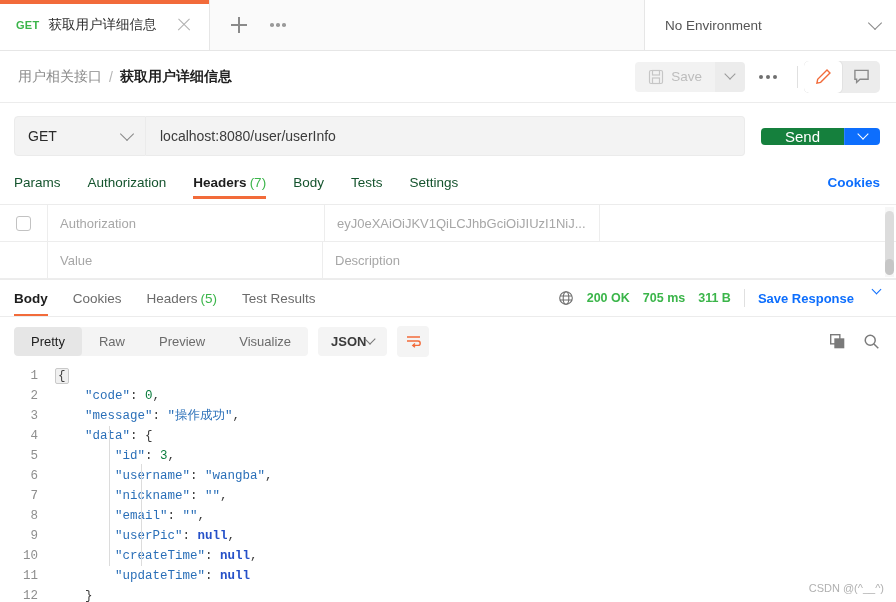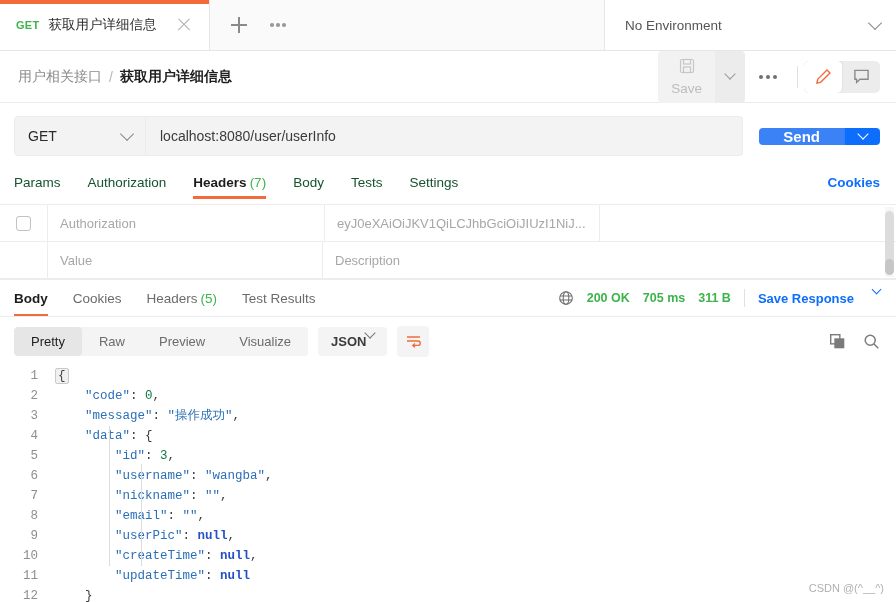--- a/index.html
+++ b/index.html
@@ -44,41 +44,41 @@
   .plus-btn:before, .plus-btn:after {
     content:""; position:absolute; background:#8a8a8a;
   }
   .plus-btn:before { left: 9px; top: 16.2px; width: 16px; height: 1.6px; }
   .plus-btn:after  { top: 9px; left: 16.2px; height: 16px; width: 1.6px; }
   .dots { display: flex; gap: 2.5px; align-items: center; padding: 0 10px; cursor: pointer; }
   .dots i { width: 3.6px; height: 3.6px; border-radius: 50%; background: #9a9a9a; display: block; }
 
   .env-area {
     margin-left: auto; display: flex; align-items: center; justify-content: space-between;
-    width: 292px; padding: 0 16px 0 20px; border-left: 1px solid #e6e6e6; background: #ffffff;
+    width: 252px; padding: 0 16px 0 20px; border-left: 1px solid #e6e6e6; background: #ffffff;
     cursor: pointer;
   }
   .env-label { font-size: 13.5px; color: #555; }
   .chev { width: 10px; height: 10px; border-right: 1.6px solid #888; border-bottom: 1.6px solid #888;
           transform: rotate(45deg); margin-top: -5px; }
 
   
   .crumbrow {
     height: 52px; display: flex; align-items: center; padding: 0 16px 0 18px;
     border-bottom: 1px solid #ececec; background:#fff;
   }
   .crumb { font-size: 14px; color: #8a8a8a; }
   .crumb-sep { font-size: 14px; color: #b5b5b5; margin: 0 7px; }
   .crumb-current { font-size: 14px; color: #1f1f1f; font-weight: bold; }
   .crumbrow-right { margin-left: auto; display: flex; align-items: center; gap: 0; }
 
   .save-group { display: flex; align-items: stretch; border-radius: 4px; overflow: hidden; }
   .save-btn {
     display: flex; align-items: center; gap: 7px; background: #f2f2f2; color: #bdbdbd;
-    font-size: 13.5px; padding: 7px 13px; cursor: default; flex-direction: column;
+    font-size: 13.5px; padding: 7px 13px; cursor: default;
   }
   .save-caret {
     background: #ececec; width: 30px; display: flex; align-items: center; justify-content: center;
     cursor: pointer;
   }
   .save-caret .chev { width: 8px; height: 8px; border-color:#9a9a9a; }
   .icon-sq { width: 16px; height: 16px; }
   .dots-btn { display: flex; gap: 3px; padding: 0 14px; cursor: pointer; }
   .dots-btn i { width: 4px; height: 4px; border-radius: 50%; background: #6f6f6f; }
   .vdiv { width: 1px; height: 22px; background: #e0e0e0; margin: 0 6px; }
@@ -94,21 +94,21 @@
     border-radius: 4px 0 0 4px; padding: 0 13px; cursor: pointer;
   }
   .method-label { font-size: 14px; color: #2a2a2a; }
   .url-box {
     flex: 1; height: 40px; background: #f3f3f3; border: 1px solid #ebebeb; border-left: none;
     border-radius: 0 4px 4px 0; display: flex; align-items: center; padding: 0 14px;
     margin-left: -10px; font-size: 14px; color: #3b3b3b;
   }
   .send-group { display: flex; align-items: stretch; margin-left: 6px; }
   .send-btn {
-    background: #3b82f6; color: #fff; font-size: 15px; font-weight: bold;
+    background: #15803d; color: #fff; font-size: 15px; font-weight: normal;
     padding: 0 24px; display: flex; align-items: center; border-radius: 4px 0 0 4px; cursor: pointer;
   }
   .send-caret {
     background: #0d6efd; width: 36px; display: flex; align-items: center; justify-content: center;
     border-radius: 0 4px 4px 0; border-left: 1px solid #2f82ff; cursor: pointer;
   }
   .send-caret .chev { border-color: #fff; width: 8px; height: 8px; }
 
   
   .reqtabs {
@@ -153,21 +153,21 @@
   .save-resp { color: #0d6efd; font-weight: bold; font-size: 13px; display: flex; align-items: flex-start; gap: 19px; cursor: pointer; }
   .save-resp .chev { border-color: #0d6efd; width: 7px; height: 7px; }
   .meta-sep { width: 1px; height: 18px; background: #e0e0e0; }
 
   
   .fmtbar { display: flex; align-items: center; padding: 9px 16px 9px 14px; gap: 10px; }
   .seg { display: flex; background: #f4f4f4; border-radius: 4px; overflow: hidden; }
   .seg div { font-size: 13px; color: #6b6b6b; padding: 7px 17px; cursor: pointer; }
   .seg div.on { background: #e6e6e6; color: #1d1d1d; border-radius: 4px; }
   .jsonsel {
-    display: flex; background: #f4f4f4; border-radius: 4px;
+    display: flex; align-items: center; background: #f4f4f4; border-radius: 4px;
     padding: 7px 13px; font-size: 13px; color: #3b3b3b; font-weight: bold; cursor: pointer;
   }
   .jsonsel .chev { width: 8px; height: 8px; border-color: #777; }
   .wrapbtn {
     width: 32px; height: 31px; background: #f4f4f4; border-radius: 4px; display: flex;
     align-items: center; justify-content: center; cursor: pointer;
   }
   .fmt-right { margin-left: auto; display: flex; align-items: center; gap: 17px; }
 
   

